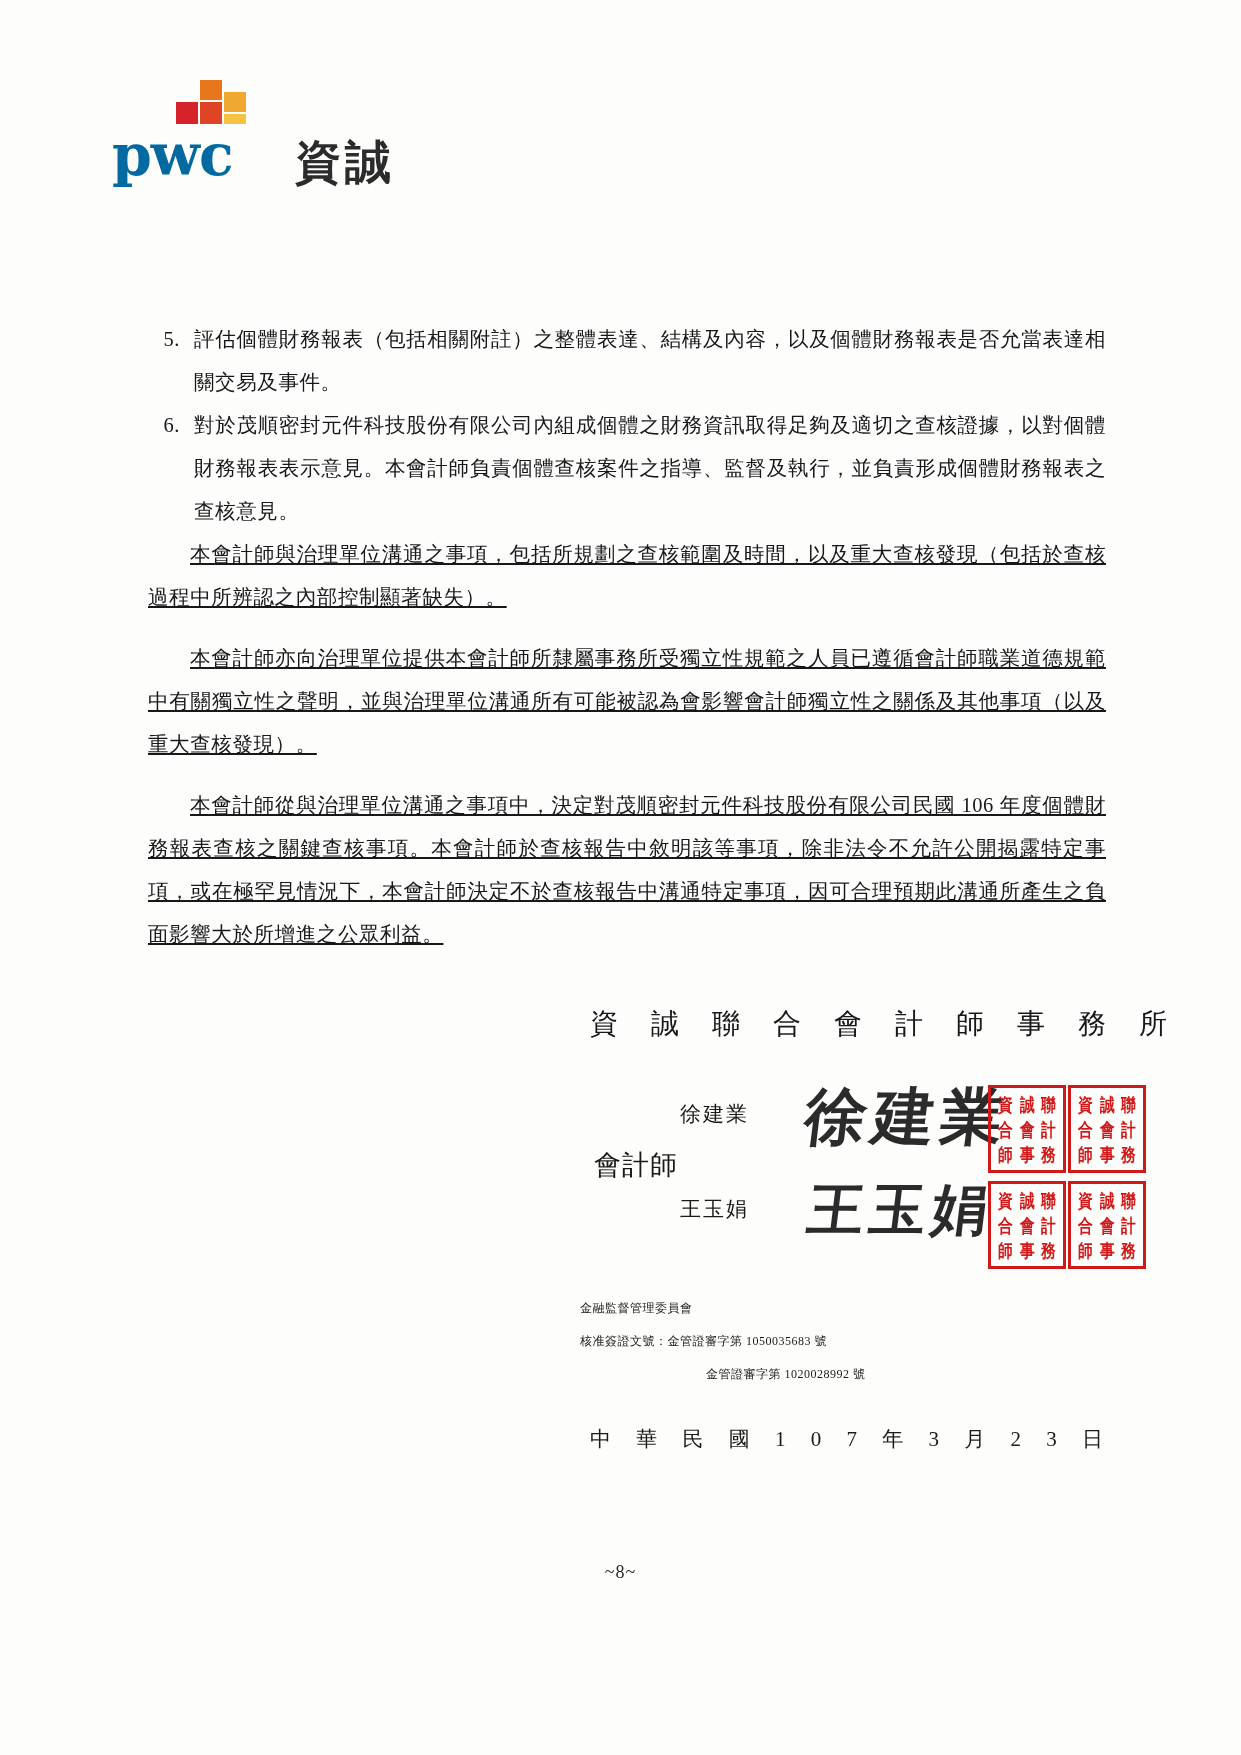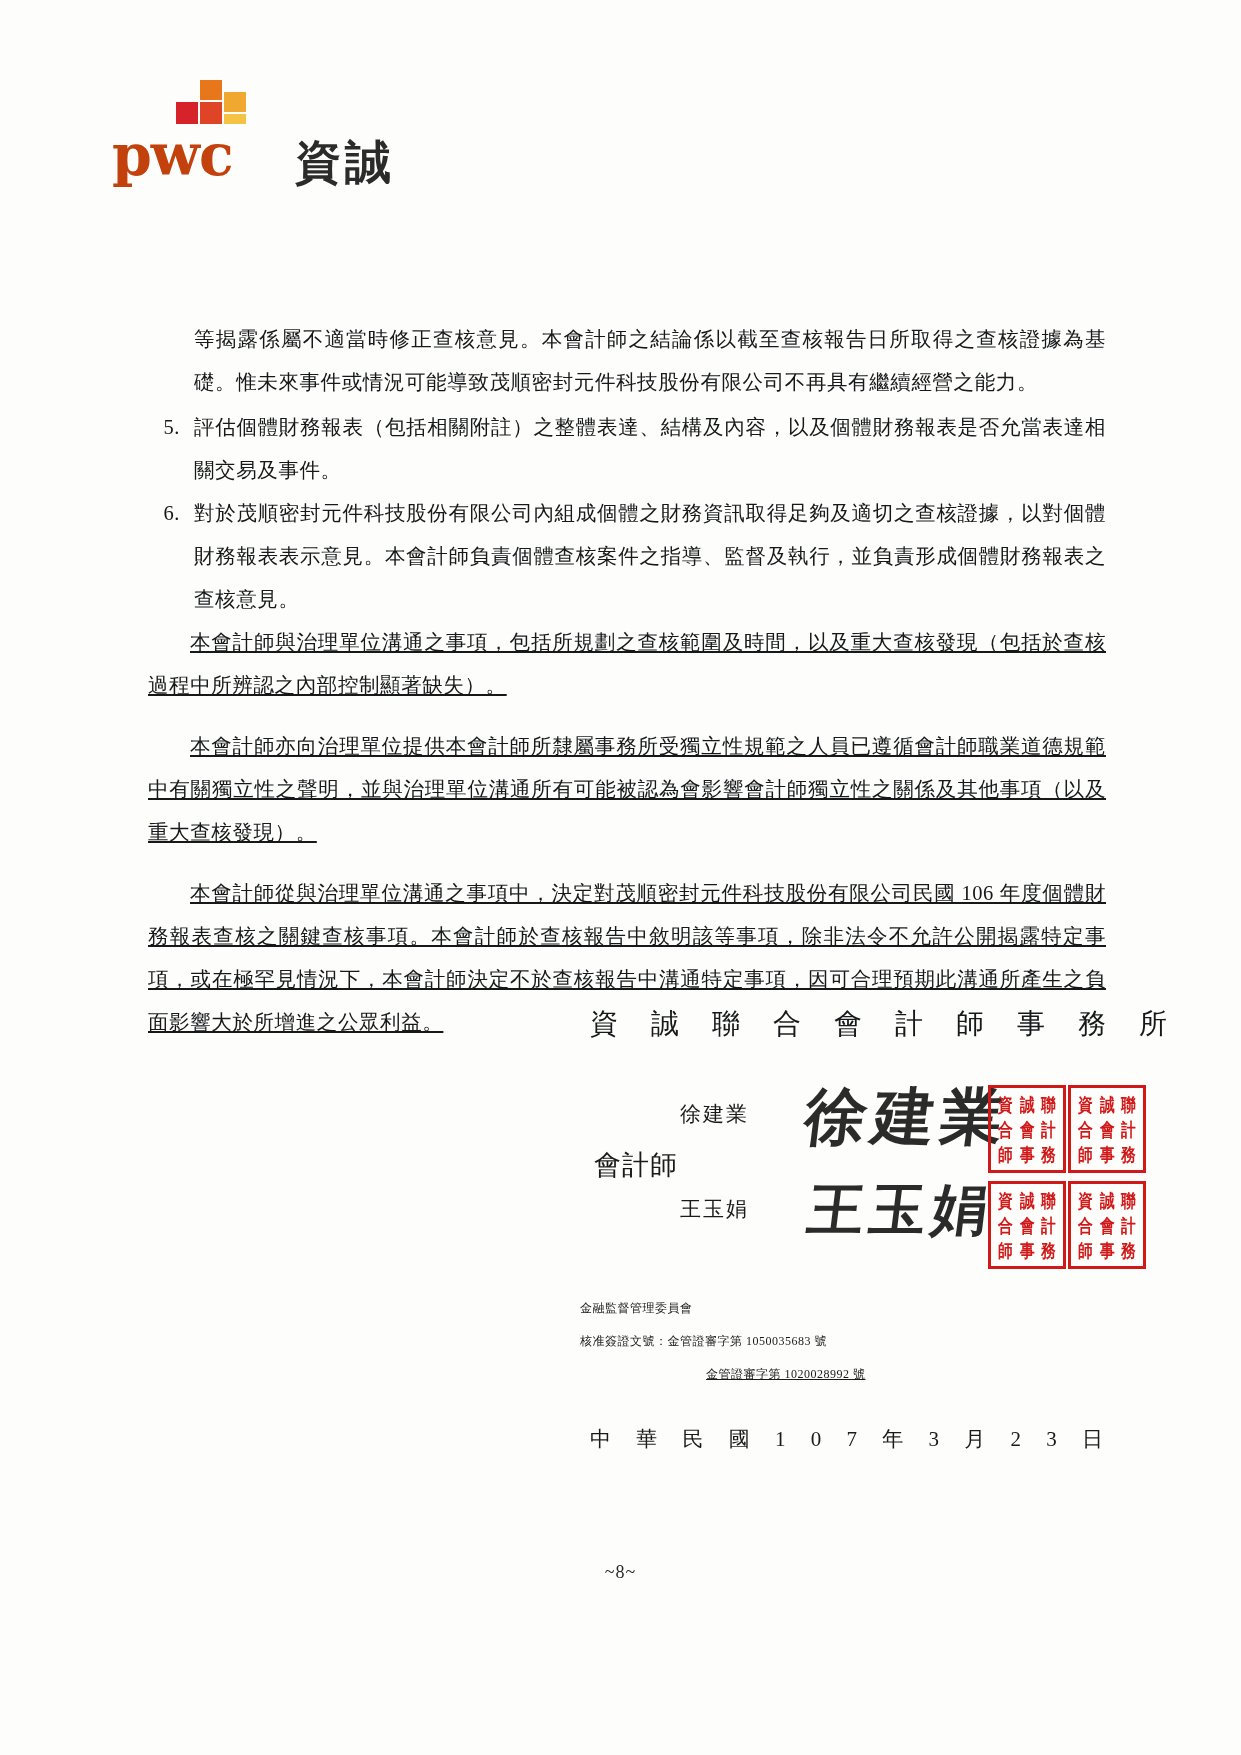--- a/index.html
+++ b/index.html
@@ -45,21 +45,21 @@
   .m4 { left: 28px; top: 32px;  width: 22px; height: 22px; background: #e04427; }
   .m5 { left: 52px; top: 44px;  width: 22px; height: 10px; background: #f6c244; }
   .pwc-word {
     position: absolute;
     left: 0px;
     top: 56px;
     font-family: "DejaVu Serif", serif;
     font-weight: bold;
     font-size: 57px;
     letter-spacing: -1px;
-    color: #c2410c;
+    color: #0369a1;
     line-height: 1;
   }
   .cn-brand {
     position: absolute;
     left: 183px;
     top: 62px;
     font-family: "DejaVu Sans", sans-serif;
     font-weight: bold;
     font-size: 46px;
     letter-spacing: 4px;
@@ -182,21 +182,21 @@
   
   .approval {
     position: absolute;
     left: 580px;
     top: 1292px;
     font-size: 12px;
     line-height: 33px;
     letter-spacing: 0.5px;
   }
   .approval .ln2 { }
-  .approval .ln3 { padding-left: 126px; text-decoration: underline; }
+  .approval .ln3 { padding-left: 126px; }
   
   .date-line {
     position: absolute;
     left: 590px;
     top: 1425px;
     font-size: 21px;
     letter-spacing: 10px;
   }
   
   .footer {
@@ -222,21 +222,20 @@
         <i class="m3"></i>
         <i class="m4"></i>
         <i class="m5"></i>
     </div>
     <div class="pwc-word">pwc</div>
     <div class="cn-brand">資誠</div>
   </div>
 
   <div class="body-block">
 
-    <p class="para cont-indent">等揭露係屬不適當時修正查核意見。本會計師之結論係以截至查核報告日所取得之查核證據為基礎。惟未來事件或情況可能導致茂順密封元件科技股份有限公司不再具有繼續經營之能力。</p>
 
     <div class="hang">
       <span class="num">5.</span>
       <span class="txt">評估個體財務報表（包括相關附註）之整體表達、結構及內容，以及個體財務報表是否允當表達相關交易及事件。</span>
     </div>
 
     <div class="hang">
       <span class="num">6.</span>
       <span class="txt">對於茂順密封元件科技股份有限公司內組成個體之財務資訊取得足夠及適切之查核證據，以對個體財務報表表示意見。本會計師負責個體查核案件之指導、監督及執行，並負責形成個體財務報表之查核意見。</span>
     </div>

